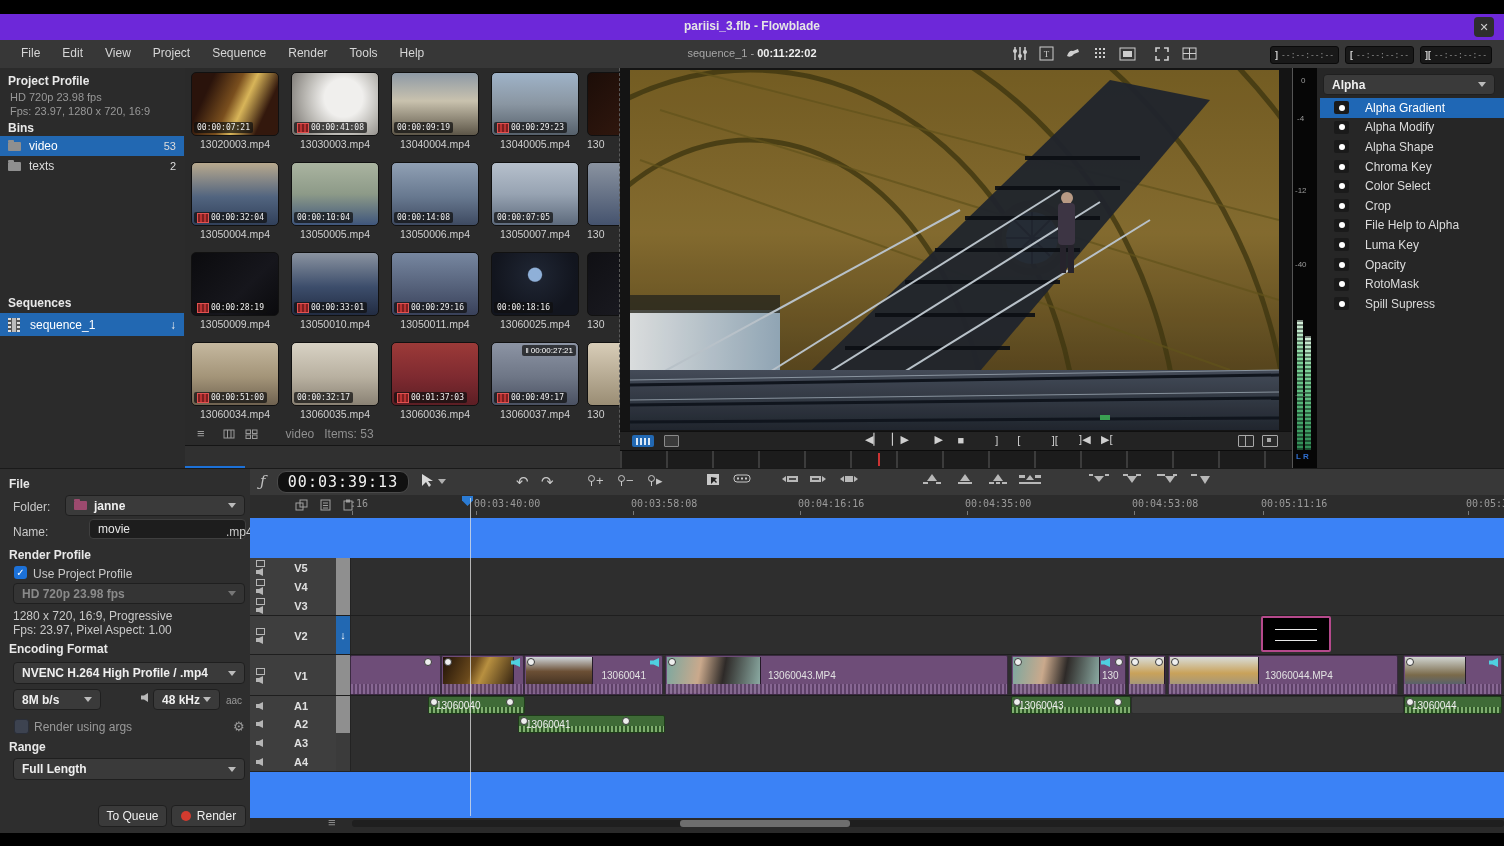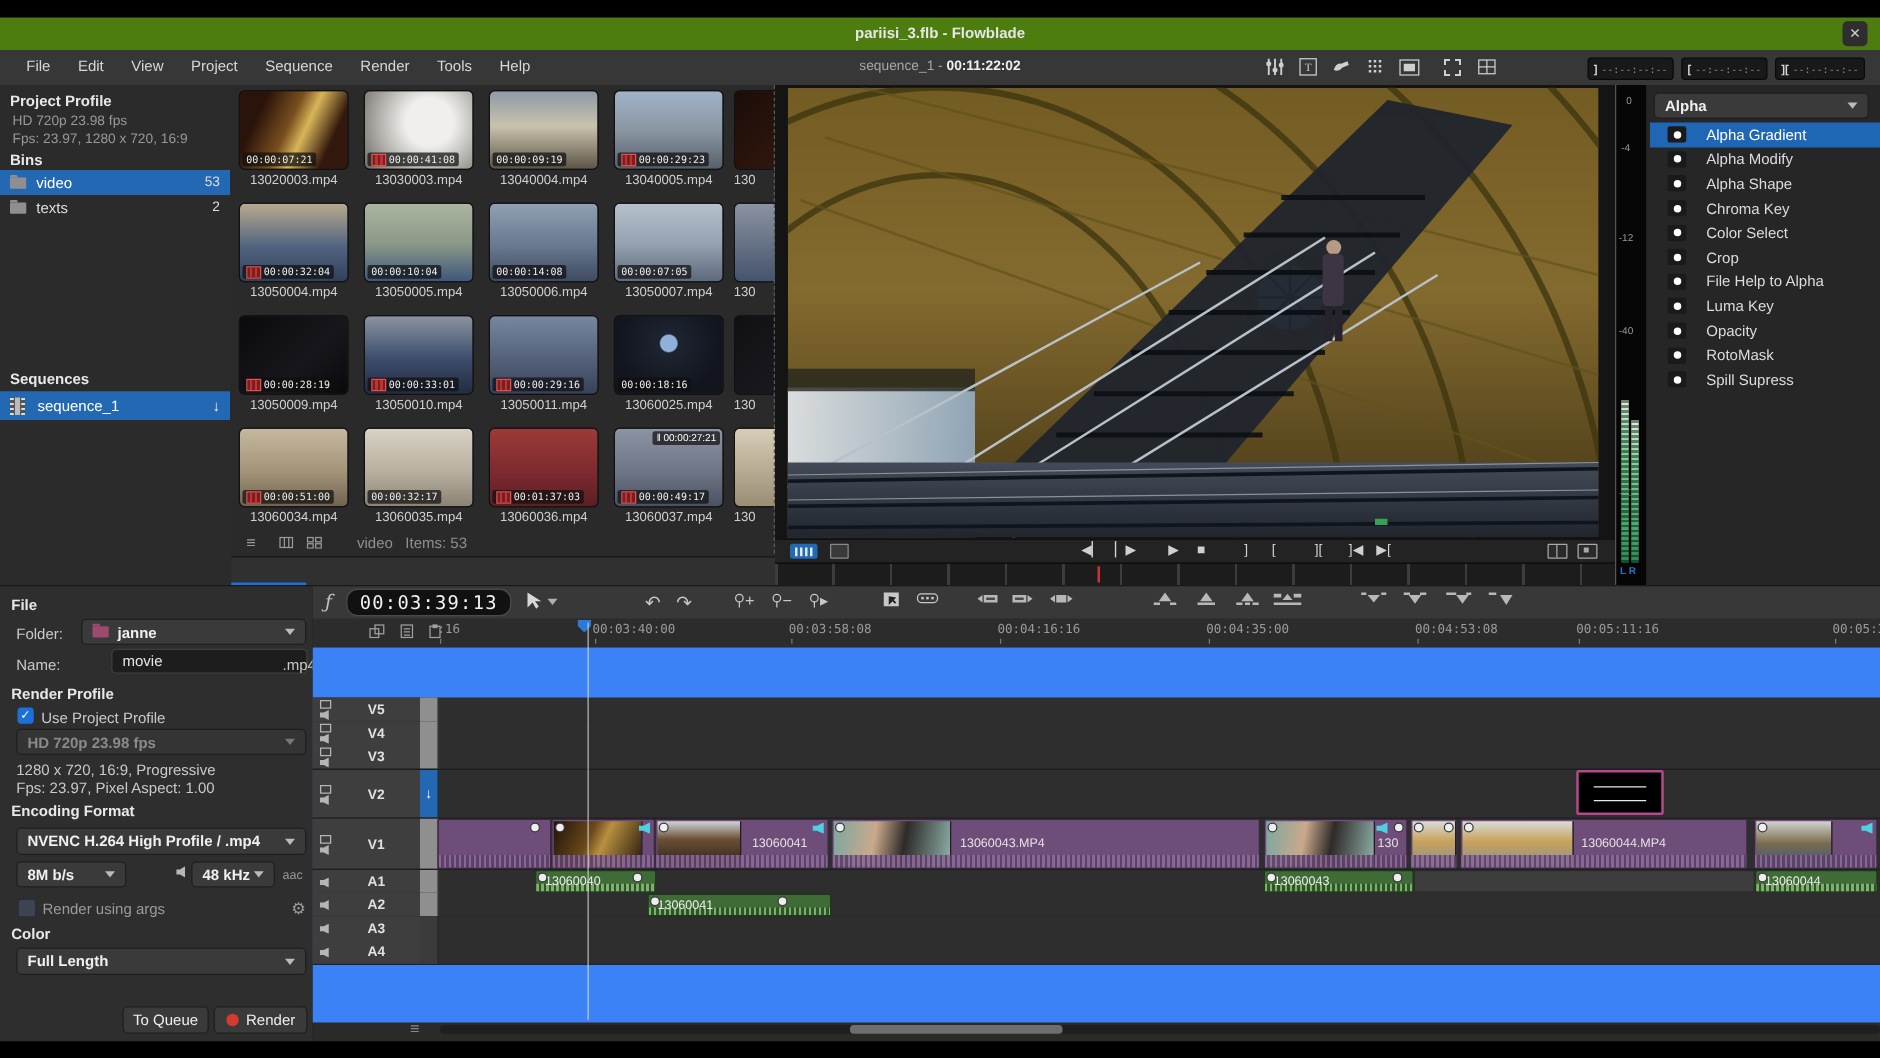--- a/index.html
+++ b/index.html
@@ -2,21 +2,21 @@
 <html><head>
 <meta charset="utf-8">
 <style>
   html,body{margin:0;padding:0;background:#000;}
   #stage{position:relative;width:1504px;height:846px;background:#000;overflow:hidden;
          font-family:"Liberation Sans",sans-serif;color:#ddd;font-size:12px;}
   .mono{font-family:"DejaVu Sans Mono",monospace;}
   .abs{position:absolute;}
 
   
-  #titlebar{position:absolute;left:0;top:14px;width:1504px;height:26px;background:#4d7c0f;border-bottom:1px solid #000;}
+  #titlebar{position:absolute;left:0;top:14px;width:1504px;height:26px;background:#6d28d9;border-bottom:1px solid #000;}
   #titlebar .ttl{position:absolute;left:0;right:0;top:5px;text-align:center;font-weight:bold;color:#e6e6e6;font-size:12px;}
   #close-btn{position:absolute;right:10px;top:3px;width:20px;height:20px;line-height:20px;text-align:center;
              color:#cfcfcf;background:#2e2e2e;border-radius:4px;font-size:11px;}
   #menubar{position:absolute;left:0;top:40px;width:1504px;height:28px;background:#373737;border-bottom:1px solid #262626;}
   #menubar .menus{position:absolute;left:10px;top:0;height:28px;display:flex;gap:0;}
   #menubar .menu{padding:6px 11px;color:#d6d6d6;font-size:12px;}
   #seq-title{position:absolute;left:50%;top:7px;transform:translateX(-50%);font-size:11px;color:#a6a6a6;white-space:nowrap;}
   #seq-title b{color:#efefef;}
   .mb-icons{position:absolute;left:1010px;top:5px;display:flex;gap:9px;}
   .mb-icons .ic{width:18px;height:17px;display:flex;align-items:center;justify-content:center;}
@@ -779,21 +779,21 @@
         </svg>
       </span>
     <div class="dd" style="left:153px;top:220px;width:67px;height:21px">
       <span>48 kHz</span>
       <span class="dd-arrow"></span>
     </div>
     <div class="lbl" style="left:226px;top:226px;font-size:10px;color:#9a9a9a">aac</div>
     <div class="cb off" style="left:14px;top:250px"></div>
     <div class="lbl" style="left:34px;top:251px;color:#9a9a9a">Render using args</div>
     <span class="gear abs" style="left:233px;top:250px">⚙</span>
-    <div class="sect" style="top:271px">Color</div>
+    <div class="sect" style="top:271px">Range</div>
     <div class="dd" style="left:13px;top:289px;width:232px;height:22px">
       <span>Full Length</span>
       <span class="dd-arrow"></span>
     </div>
     <div class="btn" style="left:98px;top:336px;width:67px">
       <span>To Queue</span>
     </div>
     <div class="btn" style="left:171px;top:336px;width:73px">
       <span class="reddot"></span>
       <span>Render</span>

